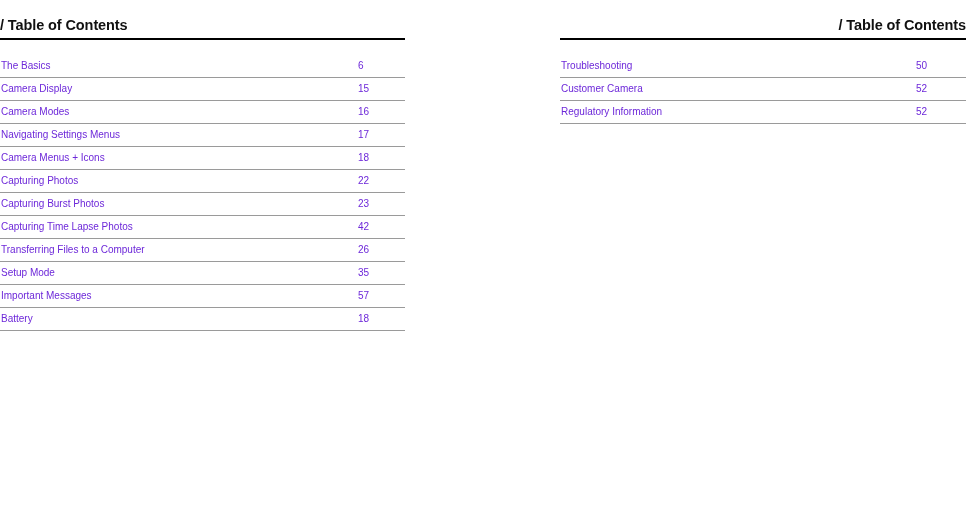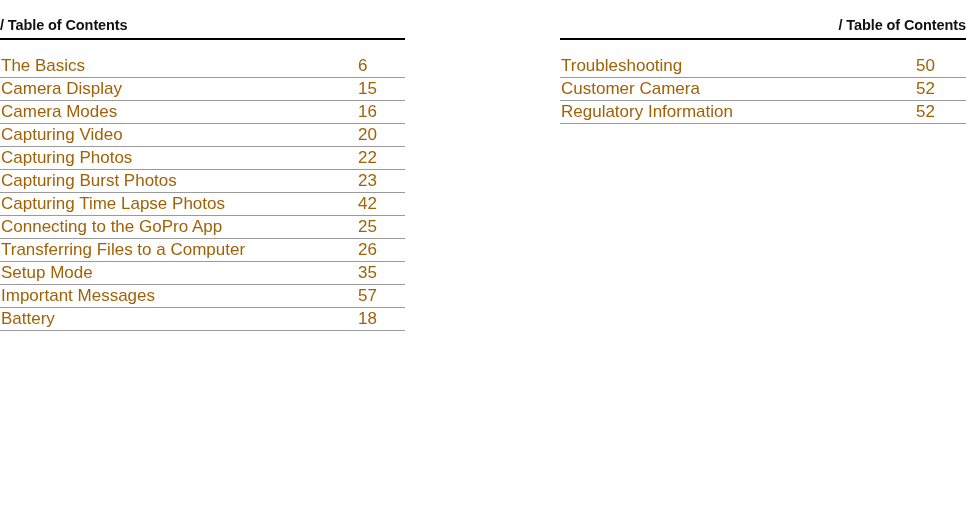--- a/index.html
+++ b/index.html
@@ -64,24 +64,24 @@
     table-layout: fixed;
   }
   .page-left .toc  { left: 0px;  width: 405px; }
   .page-right .toc { left: 14px; width: 406px; }
 
   .toc tr { height: 22.9px; }
 
   .toc td {
     border-bottom: 1px solid #9a9a9a;
     padding: 0 0 1px 0;
-    font-size: 17px;
+    font-size: 10px;
     line-height: 21px;
     vertical-align: baseline;
-    color: #a16207;
+    color: #6d28d9;
     white-space: nowrap;
   }
   .toc td.entry-title {
     text-align: left;
     padding-left: 1px;
   }
   .toc td.entry-page {
     text-align: left;
   }
   .page-left  .toc col.c-title { width: 358px; }
@@ -124,38 +124,38 @@
           </tr>
           <tr>
             <td class="entry-title">Camera Display</td>
             <td class="entry-page">15</td>
           </tr>
           <tr>
             <td class="entry-title">Camera Modes</td>
             <td class="entry-page">16</td>
           </tr>
           <tr>
-            <td class="entry-title">Capturing Video</td>
-            <td class="entry-page">20</td>
+            <td class="entry-title">Navigating Settings Menus</td>
+            <td class="entry-page">17</td>
+          </tr>
+          <tr>
+            <td class="entry-title">Camera Menus + Icons</td>
+            <td class="entry-page">18</td>
           </tr>
           <tr>
             <td class="entry-title">Capturing Photos</td>
             <td class="entry-page">22</td>
           </tr>
           <tr>
             <td class="entry-title">Capturing Burst Photos</td>
             <td class="entry-page">23</td>
           </tr>
           <tr>
             <td class="entry-title">Capturing Time Lapse Photos</td>
             <td class="entry-page">42</td>
-          </tr>
-          <tr>
-            <td class="entry-title">Connecting to the GoPro App</td>
-            <td class="entry-page">25</td>
           </tr>
           <tr>
             <td class="entry-title">Transferring Files to a Computer</td>
             <td class="entry-page">26</td>
           </tr>
           <tr>
             <td class="entry-title">Setup Mode</td>
             <td class="entry-page">35</td>
           </tr>
           <tr>

